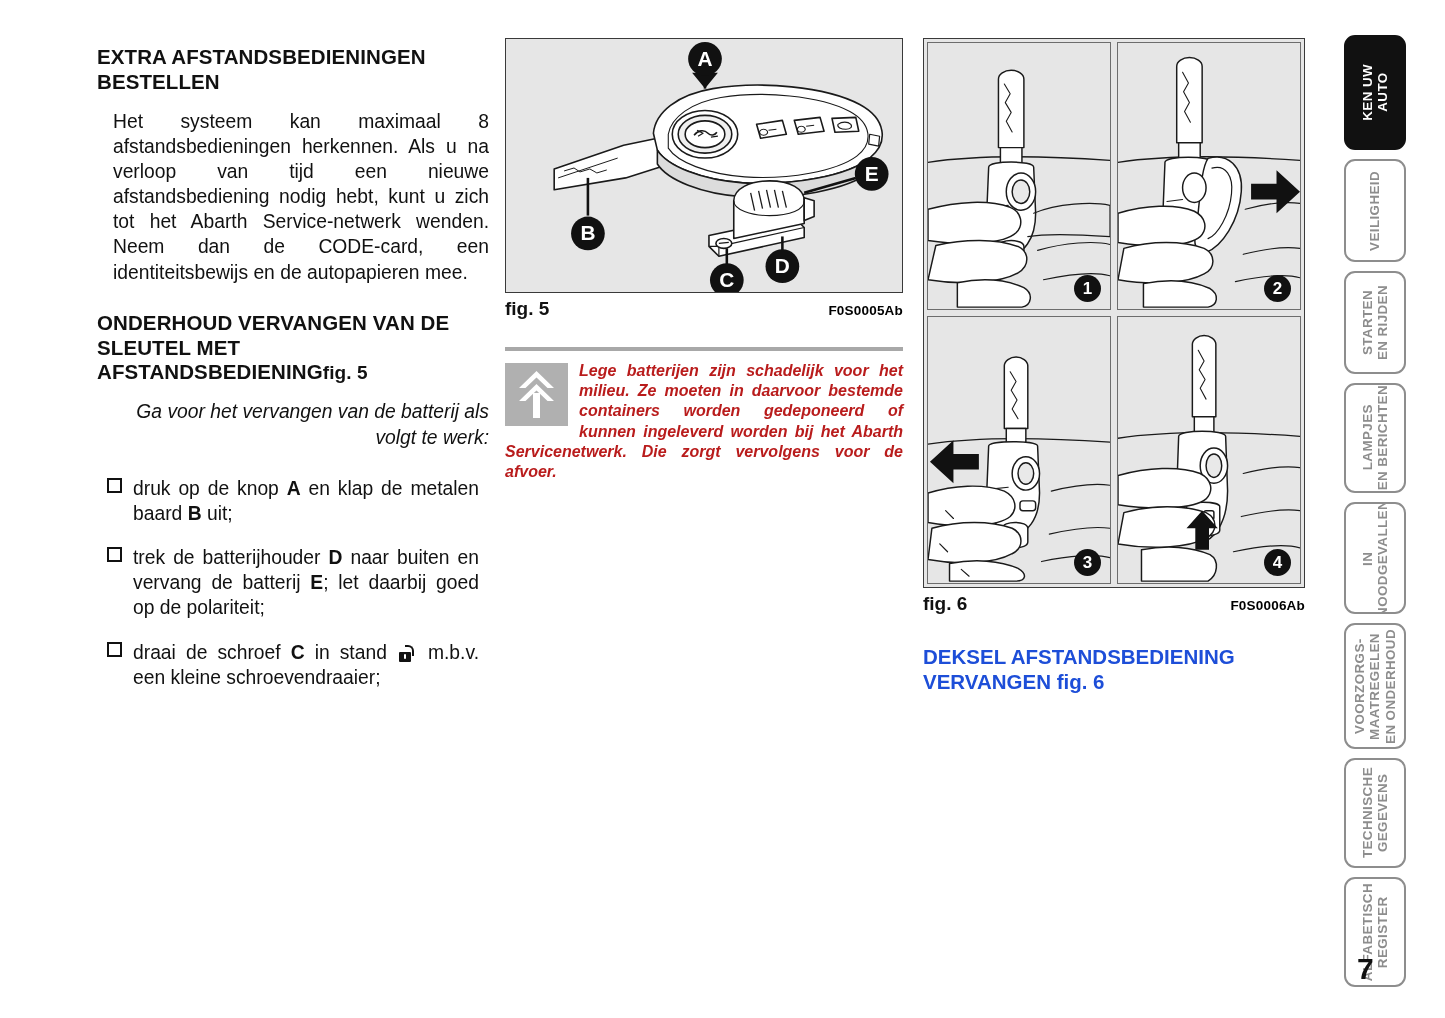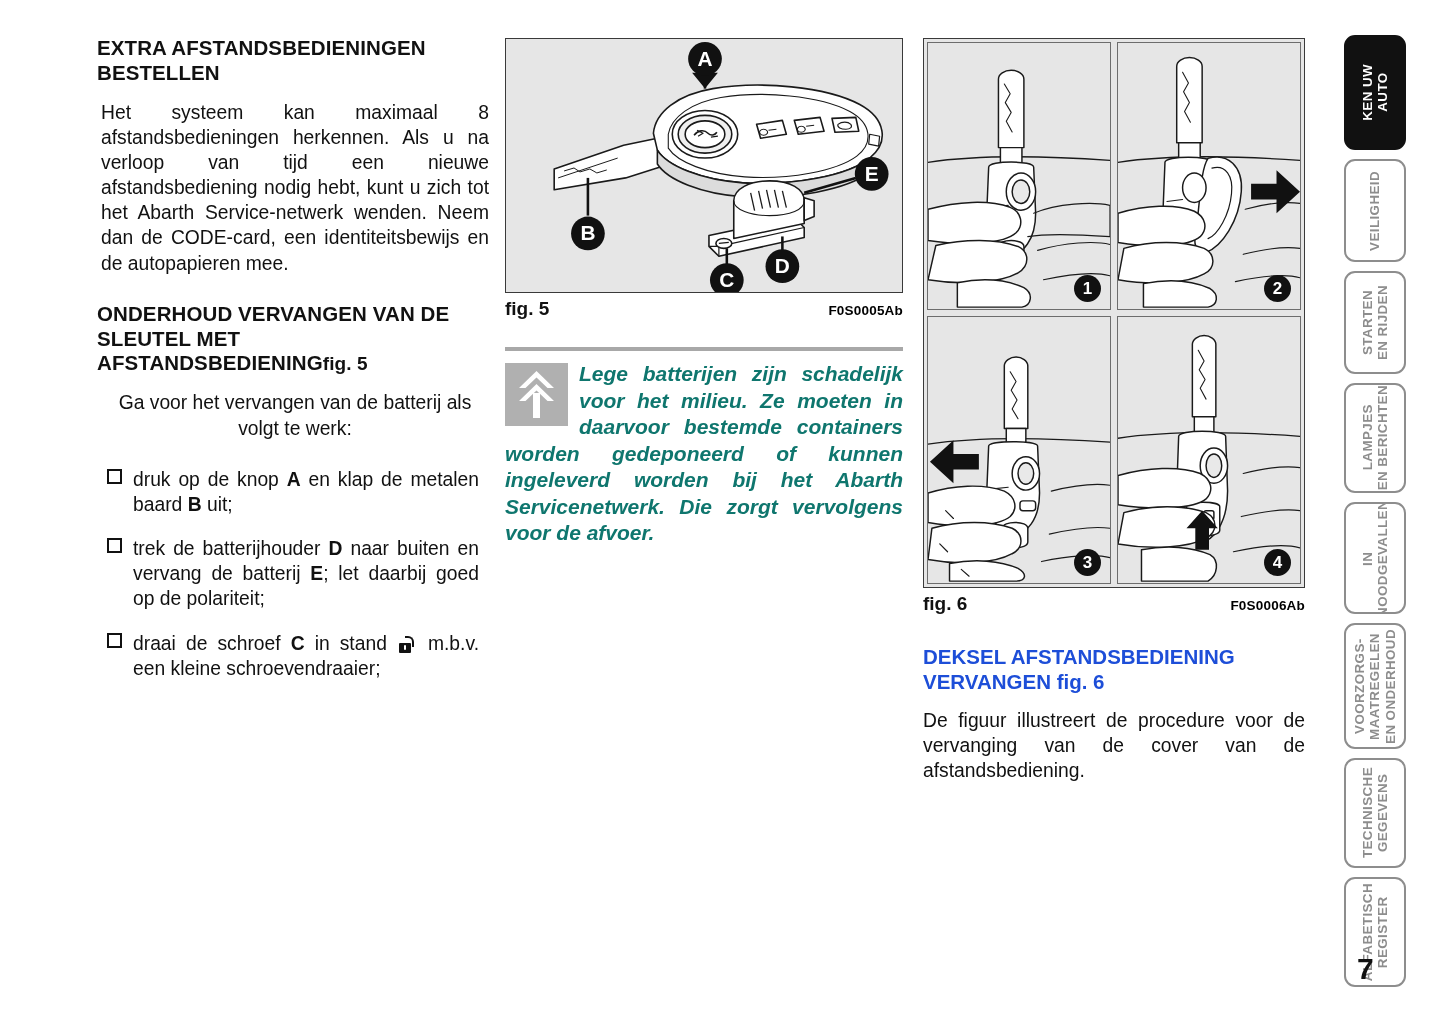--- a/index.html
+++ b/index.html
@@ -13,42 +13,42 @@
     position: relative;
     font-family: "Liberation Sans", sans-serif;
     color: #111111;
     overflow: hidden;
   }
 
   
   .col-left {
     position: absolute;
     left: 97px;
-    top: 36px;
+    top: 45px;
     width: 392px;
   }
   h2.sect-head {
     font-size: 20.5px;
     font-weight: bold;
     line-height: 1.21;
     letter-spacing: 0.1px;
     margin: 0 0 14px 0;
     color: #111;
   }
   h2.sect-head .fig-ref {
     font-size: 19px;
   }
   p.body {
     font-size: 19.3px;
     line-height: 1.305;
-    margin: 0 0 26px 4px;
+    margin: 0 0 26px 16px;
     text-align: justify;
     color: #111;
   }
-  p.body.nojust { text-align: center; }
+  p.body.nojust { text-align: right; font-style: italic; }
   .gap-before { margin-top: 34px; }
 
   ul.checklist {
     list-style: none;
     margin: 10px;
     padding: 0;
   }
   ul.checklist li {
     position: relative;
     padding-left: 26px;
@@ -156,26 +156,26 @@
 
   
   .note-wrap { margin-top: 27px; }
   .note-rule {
     height: 4px;
     background: #a8a8a8;
     width: 100%;
   }
   .note-body {
     margin-top: 10px;
-    font-size: 21px;
+    font-size: 16px;
     font-weight: bold;
     font-style: italic;
     line-height: 1.265;
     text-align: justify;
-    color: #0f766e;
+    color: #b91c1c;
   }
   .note-icon {
     float: left;
     width: 63px;
     height: 63px;
     background: #b0b0b0;
     margin: 2px 11px 2px 0;
     position: relative;
   }
 
@@ -553,21 +553,20 @@
     </div>
   </div>
 
   <div class="figcap-row">
     <span class="figcap">fig. 6</span>
     <span class="figcode">F0S0006Ab</span>
   </div>
 
   <h2 class="sect-head-r"><span>DEKSEL AFSTANDSBEDIENING VERVANGEN</span> <span>fig. 6</span></h2>
 
-  <p class="body-r">De figuur illustreert de procedure voor de vervanging van de cover van de afstandsbediening.</p>
 </div>
 
 <div class="tabs">
   <div class="tab active" style="height:115px;">
     <span class="tab-txt">KEN UW
 AUTO</span>
   </div>
   <div class="tab" style="height:103px;">
     <span class="tab-txt">VEILIGHEID</span>
   </div>

